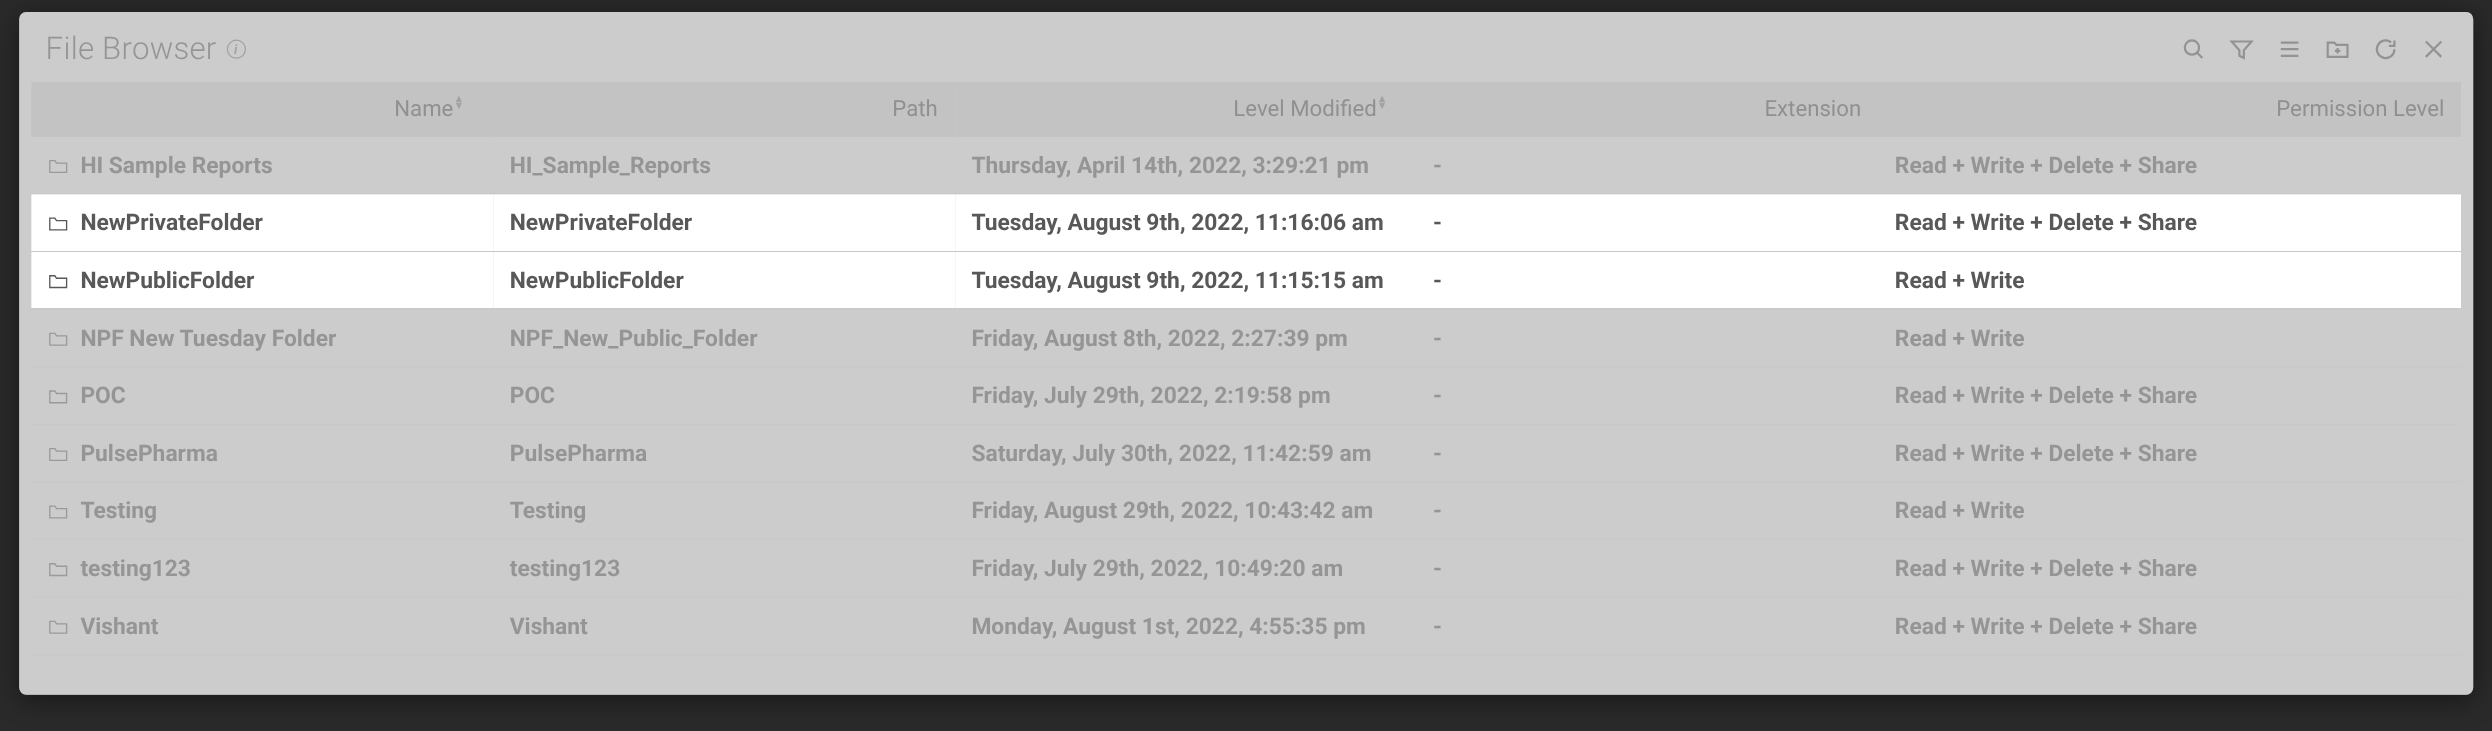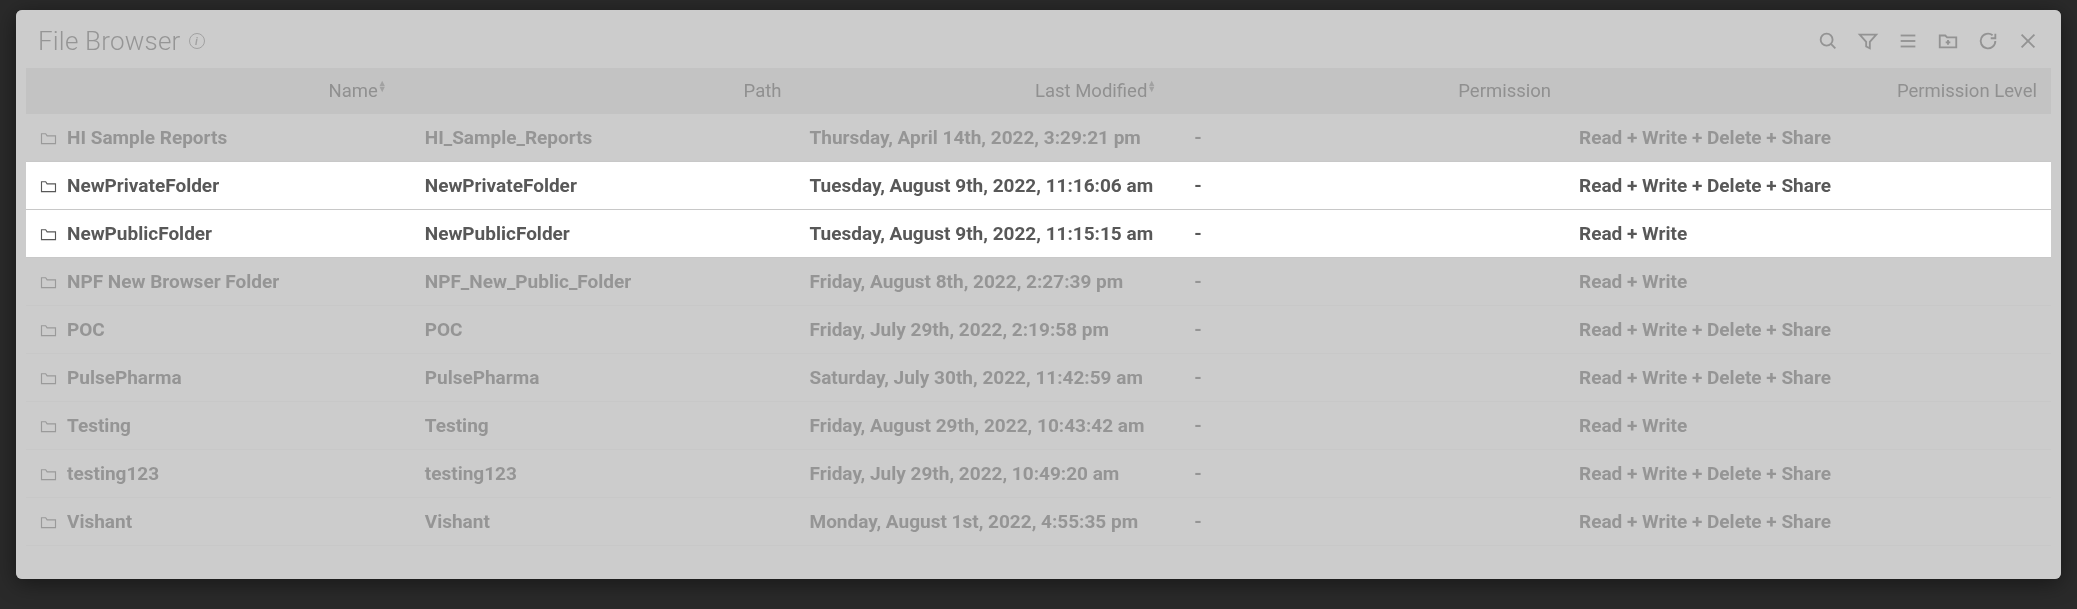--- a/index.html
+++ b/index.html
@@ -216,25 +216,25 @@
           <thead>
             <tr>
               <th>
                 <span>Name</span>
                 <span class="sort">▲<br>▼</span>
               </th>
               <th>
                 <span>Path</span>
               </th>
               <th>
-                <span>Last Modified</span>
+                <span>Level Modified</span>
                 <span class="sort">▲<br>▼</span>
               </th>
               <th>
-                <span>Permission</span>
+                <span>Extension</span>
               </th>
               <th>
                 <span>Permission Level</span>
               </th>
             </tr>
           </thead>
           <tbody id="tbody">
               <tr>
                 <td>
                   <div class="name-cell">
@@ -284,21 +284,21 @@
                 <td>Read + Write</td>
               </tr>
               <tr>
                 <td>
                   <div class="name-cell">
                     <span class="folder-icon">
                       <svg viewBox="0 0 24 20">
                         <path d="M2 4 L8 4 L10 7 L22 7 L22 18 L2 18 Z"></path>
                       </svg>
                     </span>
-                    <span>NPF New Browser Folder</span>
+                    <span>NPF New Tuesday Folder</span>
                   </div>
                 </td>
                 <td>NPF_New_Public_Folder</td>
                 <td>Friday, August 8th, 2022, 2:27:39 pm</td>
                 <td>-</td>
                 <td>Read + Write</td>
               </tr>
               <tr>
                 <td>
                   <div class="name-cell">

